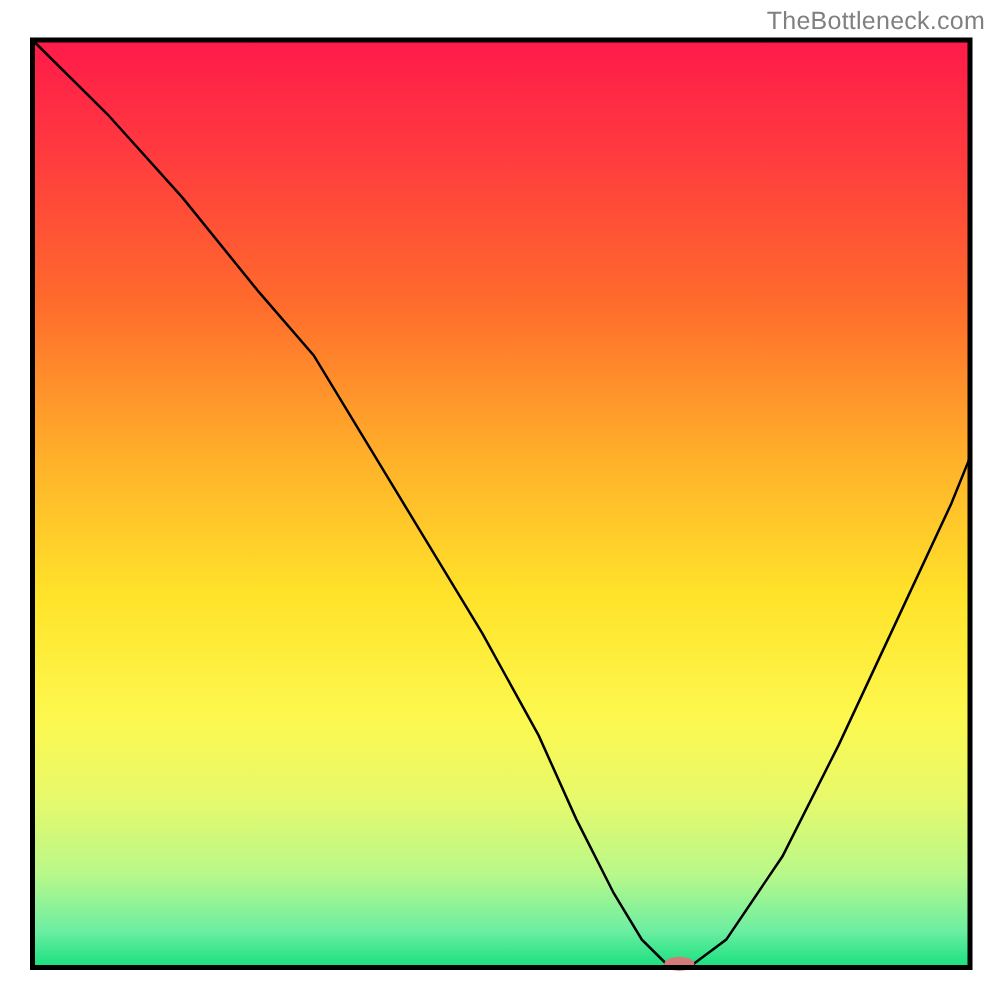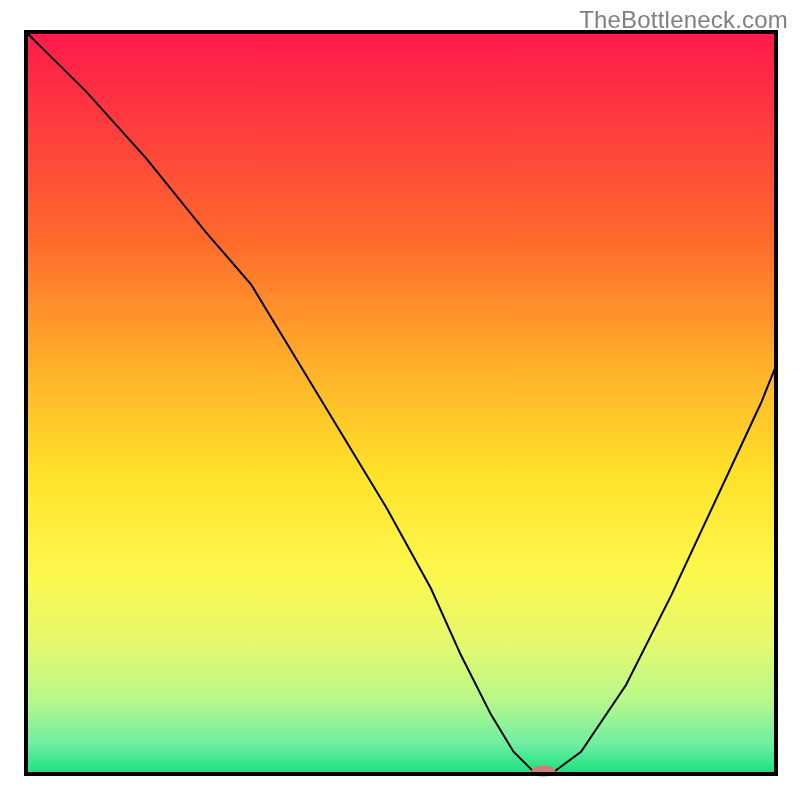--- a/index.html
+++ b/index.html
@@ -14,21 +14,21 @@
   .wrap {
     position: relative;
     width: 800px;
     height: 800px;
   }
   .watermark {
     position: absolute;
     top: 6px;
     right: 12px;
     color: #808080;
-    font-size: 24px;
+    font-size: 20px;
     font-weight: 500;
     letter-spacing: 0.2px;
     z-index: 20;
   }
   svg.chart {
     position: absolute;
     left: 0;
     top: 0;
     width: 800px;
     height: 800px;

